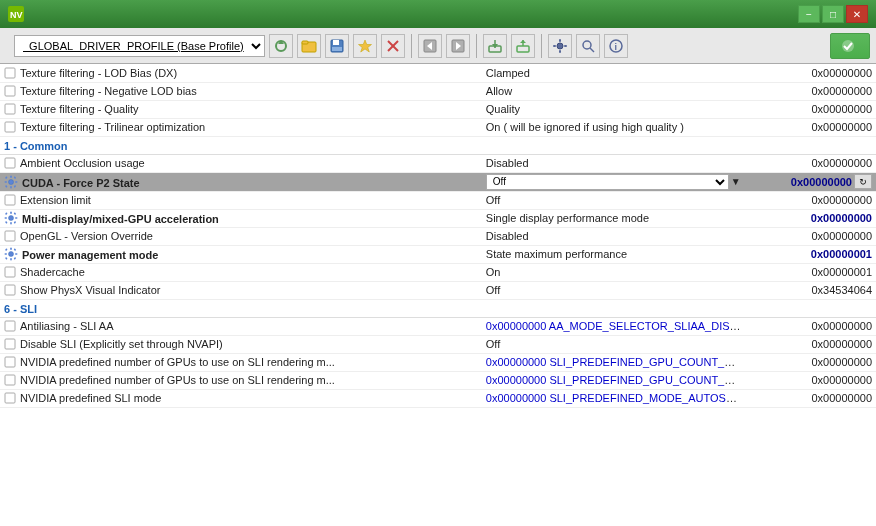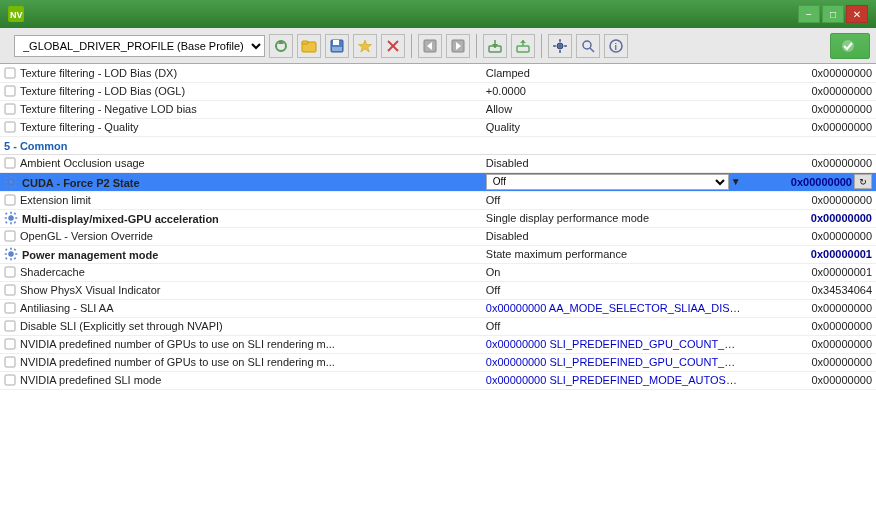--- a/index.html
+++ b/index.html
@@ -64,20 +64,21 @@
       font-weight: bold;
       margin-right: 4px;
     }
     .profile-combo {
       height: 22px;
       font-size: 11px;
       border: 1px solid #aaa;
       background: white;
       padding: 0 4px;
       min-width: 200px;
+      text-decoration: underline;
     }
     .toolbar-sep {
       width: 1px;
       height: 24px;
       background: #aaa;
       margin: 0 2px;
     }
     .toolbar-btn {
       width: 24px;
       height: 24px;
@@ -134,21 +135,21 @@
     .row td {
       padding: 1px 4px;
       border-bottom: 1px solid #eee;
       white-space: nowrap;
       overflow: hidden;
       text-overflow: ellipsis;
       font-size: 11px;
       color: #222;
     }
     .row.highlighted td {
-      background: #3b82f6;
+      background: #a3a3a3;
     }
     .row.highlighted td:last-child {
       color: #00008b;
       font-weight: bold;
     }
 
     .section-header td {
       background: white;
       color: #1a5fb4;
       font-weight: bold;
@@ -317,52 +318,52 @@
             </td>
             <td><span>Clamped</span></td>
             <td style="text-align: right;"><span>0x00000000</span></td>
           </tr>
           <tr class="row">
             <td>
               <div class="has-icon">
                 <svg width="12" height="12" viewBox="0 0 12 12">
     <rect x="1" y="1" width="10" height="10" rx="1" fill="white" stroke="#aaa" stroke-width="1"></rect>
   </svg>
-                <span style="">Texture filtering - LOD Bias (OGL)</span>
-              </div>
-            </td>
-            <td><span>+0.0000</span></td>
-            <td style="text-align: right;"><span>0x00000000</span></td>
-          </tr>
-          <tr class="row">
-            <td>
-              <div class="has-icon">
-                <svg width="12" height="12" viewBox="0 0 12 12">
-    <rect x="1" y="1" width="10" height="10" rx="1" fill="white" stroke="#aaa" stroke-width="1"></rect>
-  </svg>
                 <span style="">Texture filtering - Negative LOD bias</span>
               </div>
             </td>
             <td><span>Allow</span></td>
             <td style="text-align: right;"><span>0x00000000</span></td>
           </tr>
           <tr class="row">
             <td>
               <div class="has-icon">
                 <svg width="12" height="12" viewBox="0 0 12 12">
     <rect x="1" y="1" width="10" height="10" rx="1" fill="white" stroke="#aaa" stroke-width="1"></rect>
   </svg>
                 <span style="">Texture filtering - Quality</span>
               </div>
             </td>
             <td><span>Quality</span></td>
             <td style="text-align: right;"><span>0x00000000</span></td>
           </tr>
+          <tr class="row">
+            <td>
+              <div class="has-icon">
+                <svg width="12" height="12" viewBox="0 0 12 12">
+    <rect x="1" y="1" width="10" height="10" rx="1" fill="white" stroke="#aaa" stroke-width="1"></rect>
+  </svg>
+                <span style="">Texture filtering - Trilinear optimization</span>
+              </div>
+            </td>
+            <td><span>On ( will be ignored if using high quality )</span></td>
+            <td style="text-align: right;"><span>0x00000000</span></td>
+          </tr>
           <tr class="section-header">
-            <td colspan="3" style="color:#1a5fb4;font-weight:bold;background:white;padding:3px 4px 2px 4px;border-bottom:1px solid #ddd;font-size:11px;">5 - Common</td>
+            <td colspan="3" style="color:#1a5fb4;font-weight:bold;background:white;padding:3px 4px 2px 4px;border-bottom:1px solid #ddd;font-size:11px;">1 - Common</td>
           </tr>
           <tr class="row">
             <td>
               <div class="has-icon">
                 <svg width="12" height="12" viewBox="0 0 12 12">
     <rect x="1" y="1" width="10" height="10" rx="1" fill="white" stroke="#aaa" stroke-width="1"></rect>
   </svg>
                 <span style="">Ambient Occlusion usage</span>
               </div>
             </td>
@@ -482,20 +483,23 @@
               <div class="has-icon">
                 <svg width="12" height="12" viewBox="0 0 12 12">
     <rect x="1" y="1" width="10" height="10" rx="1" fill="white" stroke="#aaa" stroke-width="1"></rect>
   </svg>
                 <span style="">Show PhysX Visual Indicator</span>
               </div>
             </td>
             <td><span>Off</span></td>
             <td style="text-align: right;"><span>0x34534064</span></td>
           </tr>
+          <tr class="section-header">
+            <td colspan="3" style="color:#1a5fb4;font-weight:bold;background:white;padding:3px 4px 2px 4px;border-bottom:1px solid #ddd;font-size:11px;">6 - SLI</td>
+          </tr>
           <tr class="row">
             <td>
               <div class="has-icon">
                 <svg width="12" height="12" viewBox="0 0 12 12">
     <rect x="1" y="1" width="10" height="10" rx="1" fill="white" stroke="#aaa" stroke-width="1"></rect>
   </svg>
                 <span style="">Antiliasing - SLI AA</span>
               </div>
             </td>
             <td><a href="#" style="color:#0000cc;text-decoration:none;font-size:11px;">0x00000000 AA_MODE_SELECTOR_SLIAA_DISABLED</a></td>

